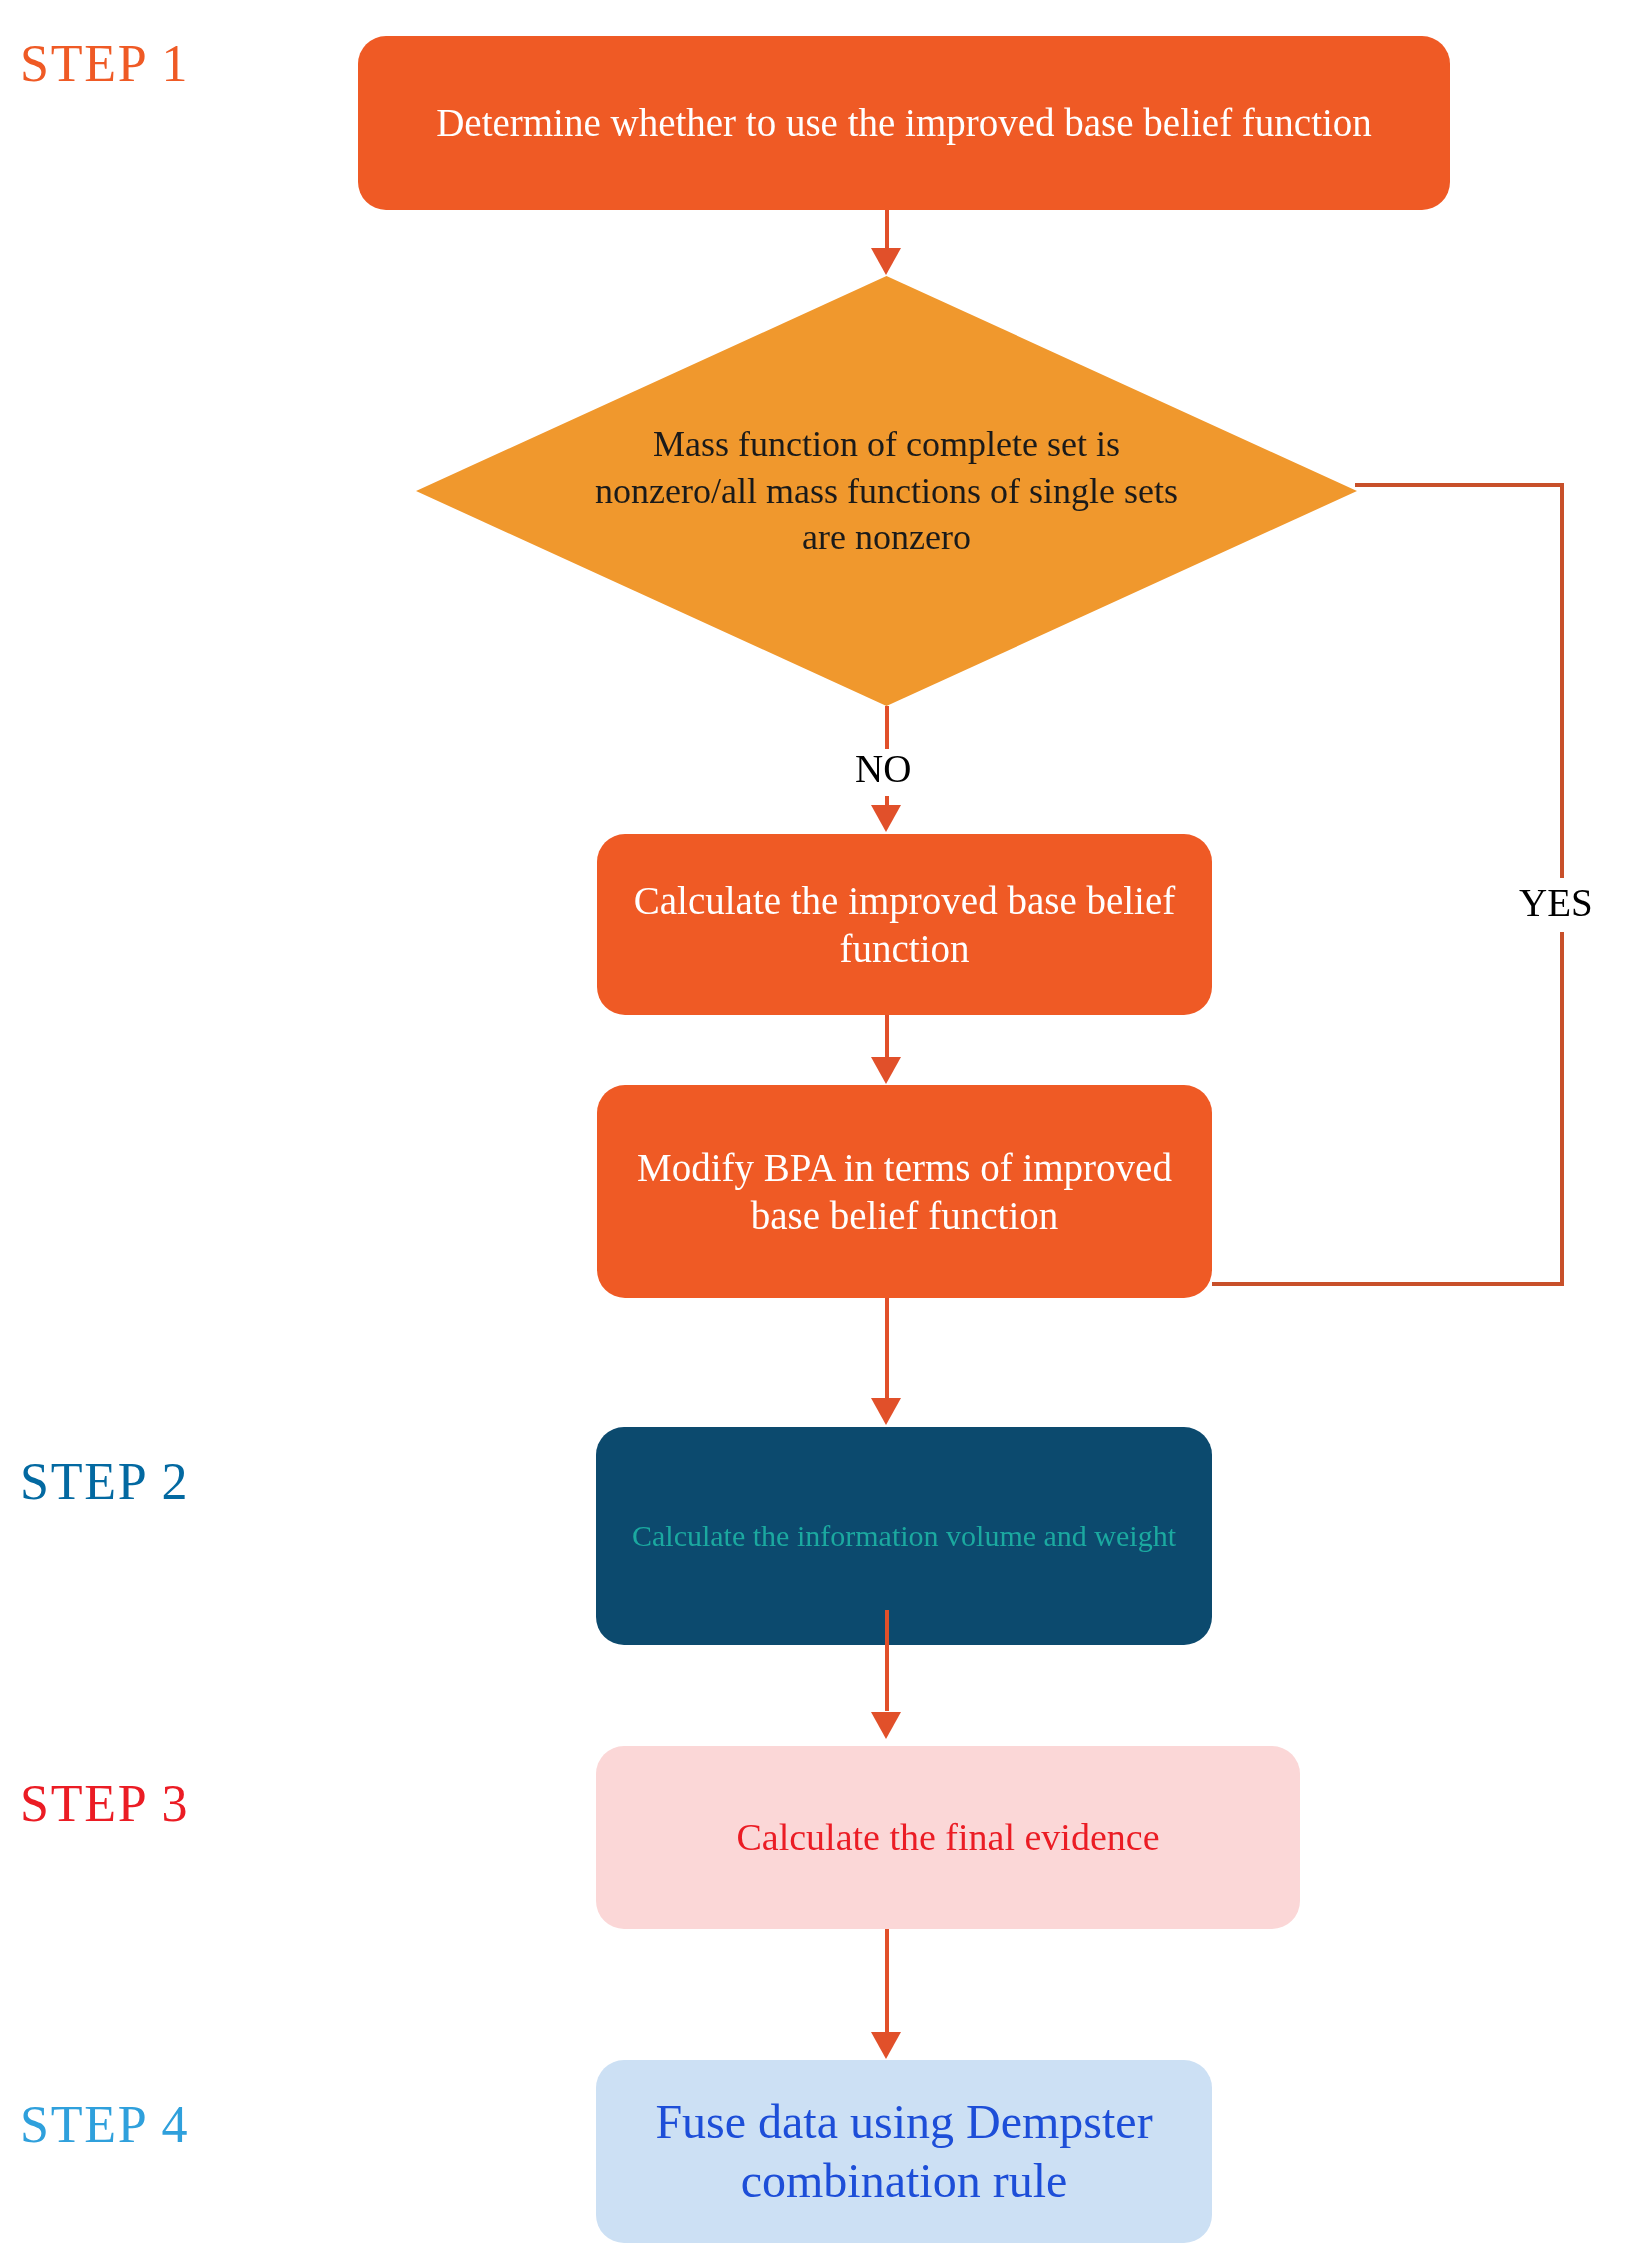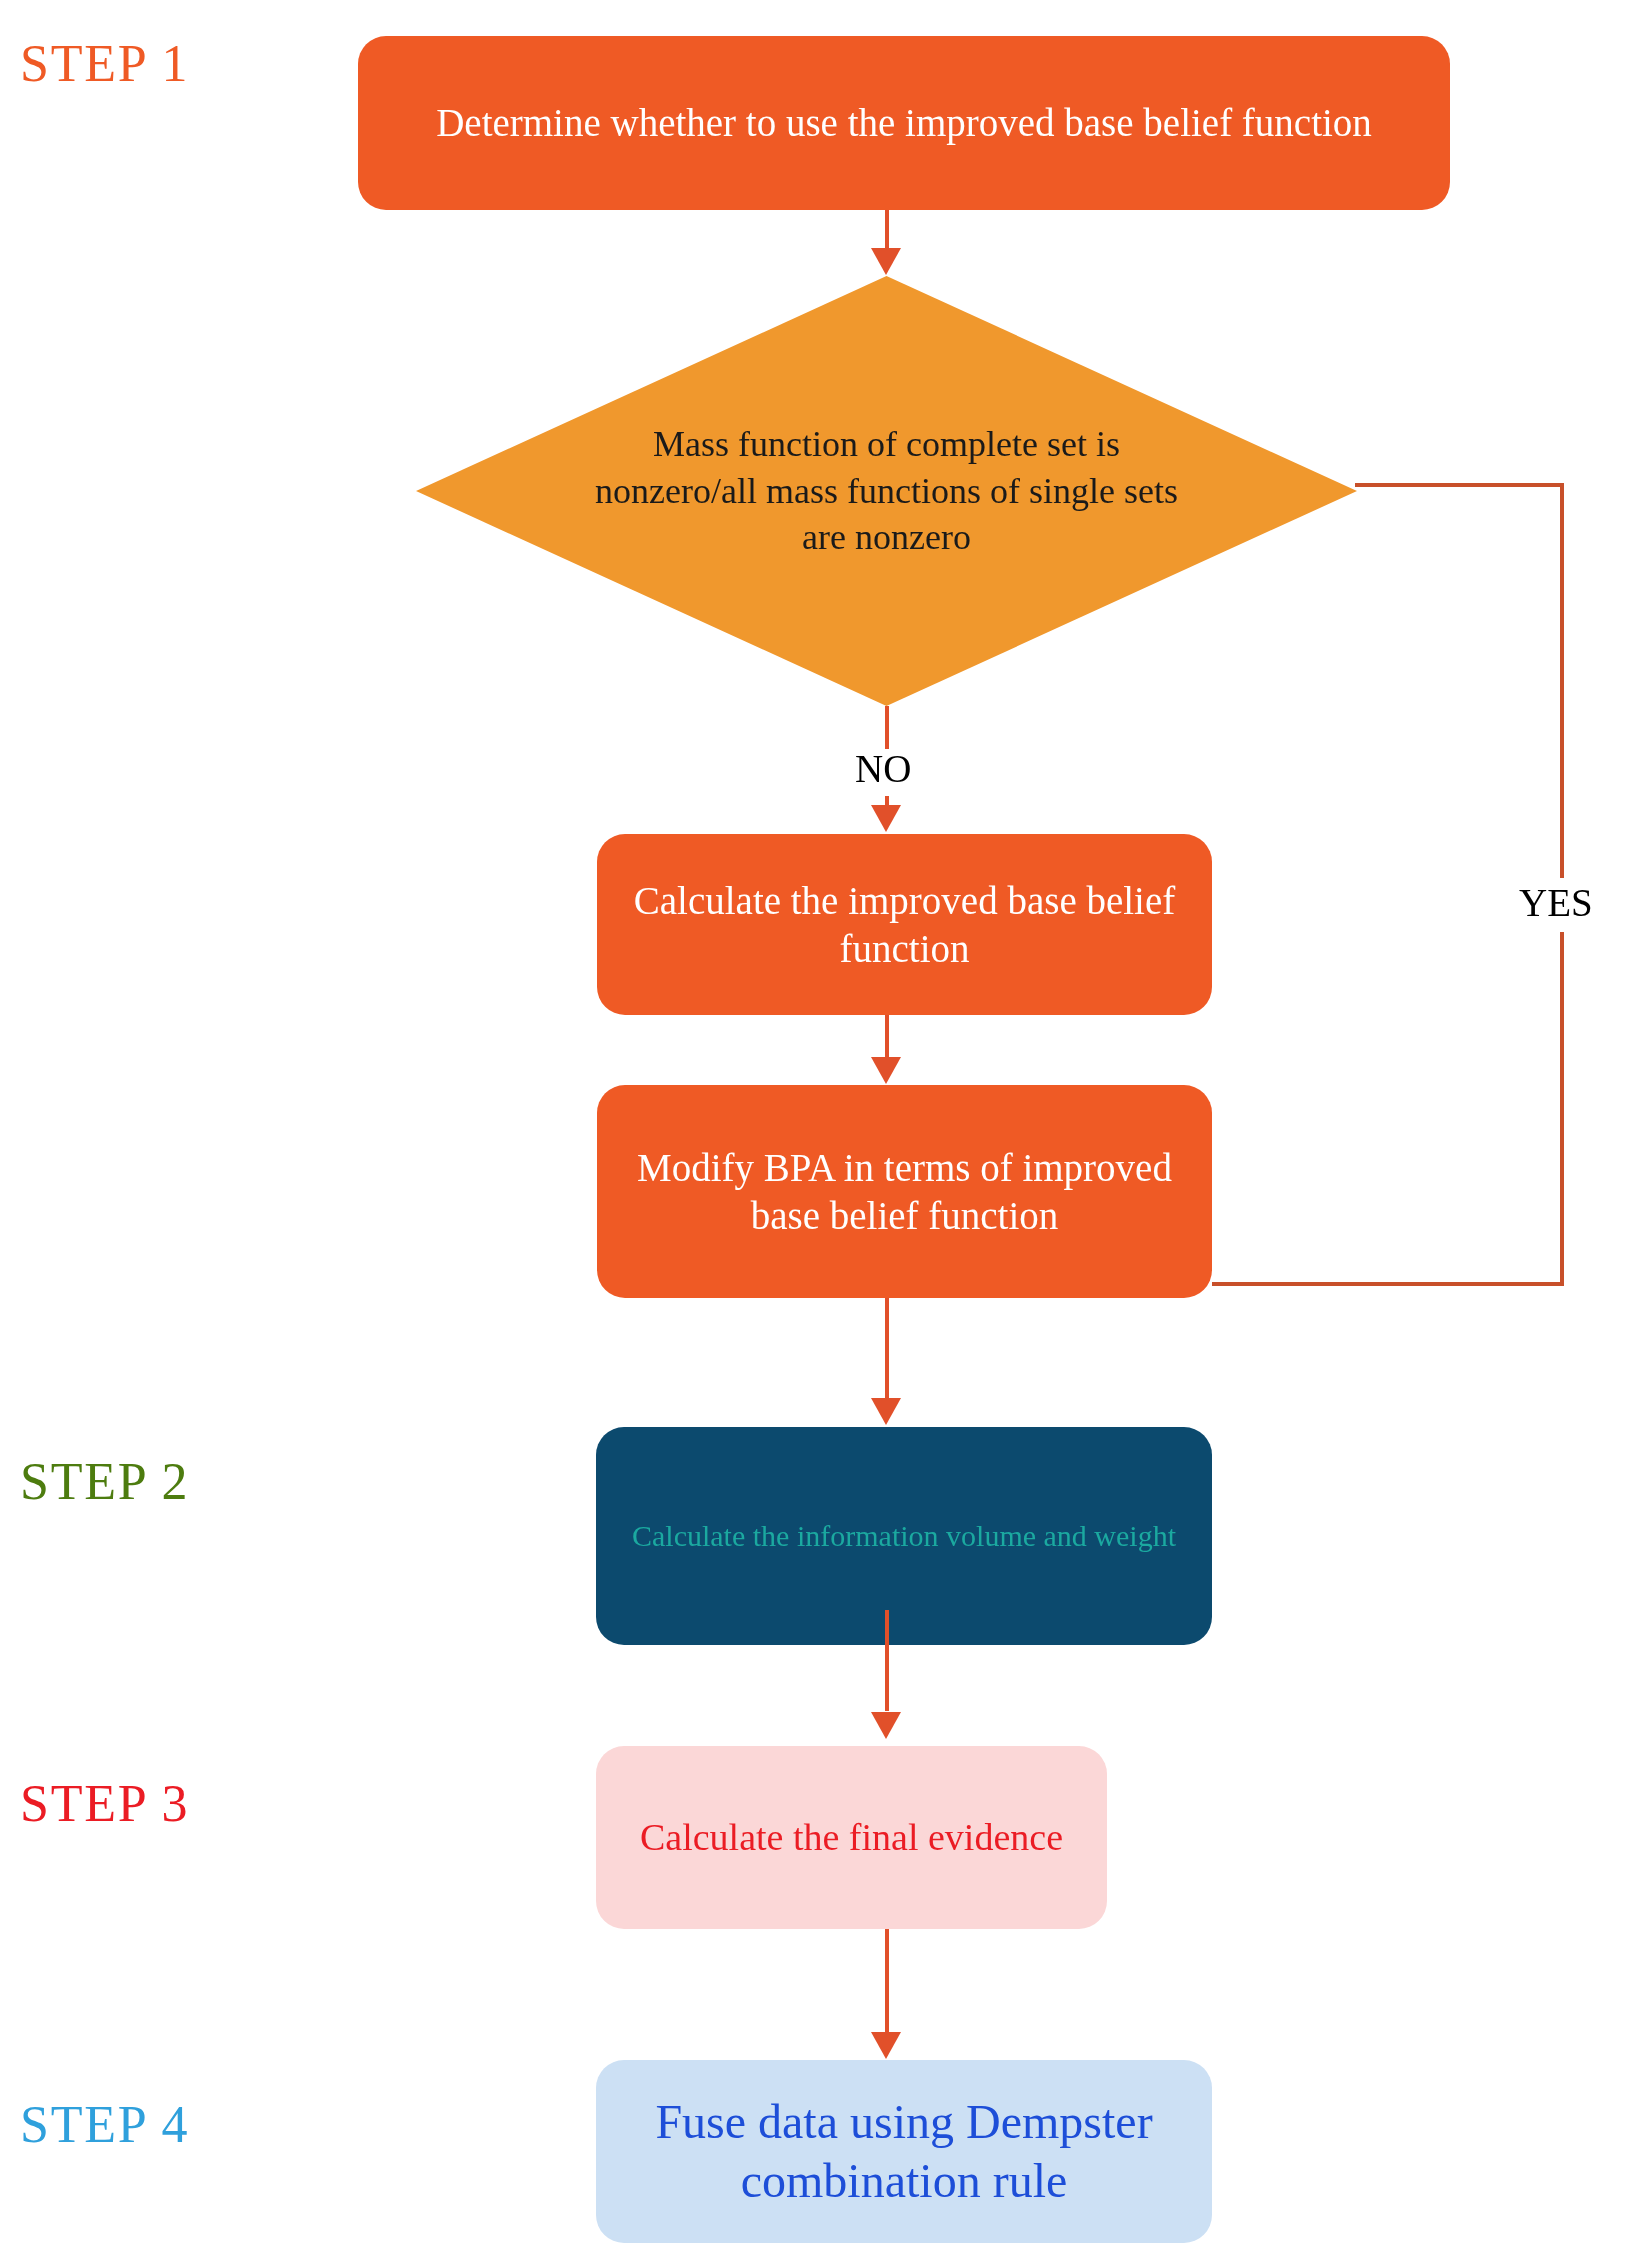--- a/index.html
+++ b/index.html
@@ -69,21 +69,21 @@
     line-height:1;
   }
 </style>
 </head>
 <body>
 
 <div id="canvas">
 
   <div class="step-label" style="left:20px; top:38px; color:#EF5A25;">STEP 1</div>
 
-  <div class="step-label" style="left:20px; top:1456px; color:#4d7c0f;">STEP 2</div>
+  <div class="step-label" style="left:20px; top:1456px; color:#0369a1;">STEP 2</div>
 
   <div class="step-label" style="left:20px; top:1778px; color:#EB1C24;">STEP 3</div>
 
   <div class="step-label" style="left:20px; top:2099px; color:#2FA0DC;">STEP 4</div>
 
   <div class="node" style="left:358px; top:36px; width:1092px; height:174px; background:#EF5A25; color:#ffffff; font-size:39px;">
     <div class="txt">Determine whether to use the improved base belief function</div>
   </div>
 
   <div class="vline" style="left:885px; top:210px; height:42px;"></div>
@@ -118,21 +118,21 @@
   <div class="vline" style="left:885px; top:1298px; height:100px;"></div>
   <div class="arrowhead" style="left:871px; top:1398px;"></div>
 
   <div class="node" style="left:596px; top:1427px; width:616px; height:218px; background:#0c4a6e; color:#1BA9A0; font-size:30px;">
     <div class="txt">Calculate the information volume and weight</div>
   </div>
 
   <div class="vline" style="left:885px; top:1610px; height:101px;"></div>
   <div class="arrowhead" style="left:871px; top:1712px;"></div>
 
-  <div class="node" style="left:596px; top:1746px; width:511px; height:183px; background:#FBD7D7; color:#EB1C24; font-size:38px;">
+  <div class="node" style="left:596px; top:1746px; width:704px; height:183px; background:#FBD7D7; color:#EB1C24; font-size:38px;">
     <div class="txt">Calculate the final evidence</div>
   </div>
 
   <div class="vline" style="left:885px; top:1929px; height:103px;"></div>
   <div class="arrowhead" style="left:871px; top:2032px;"></div>
 
   <div class="node" style="left:596px; top:2060px; width:616px; height:183px; background:#CCE0F4; color:#1d4ed8; font-size:48px;">
     <div class="txt">Fuse data using Dempster combination rule</div>
   </div>
 

